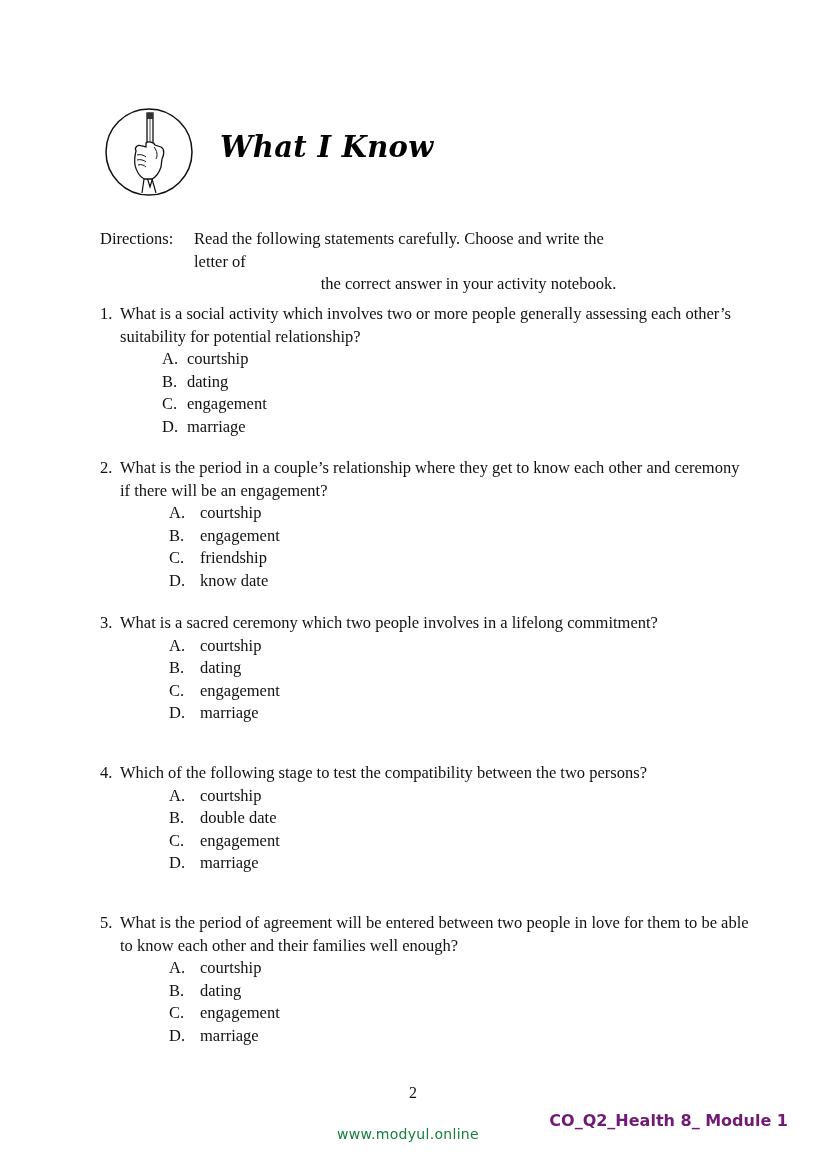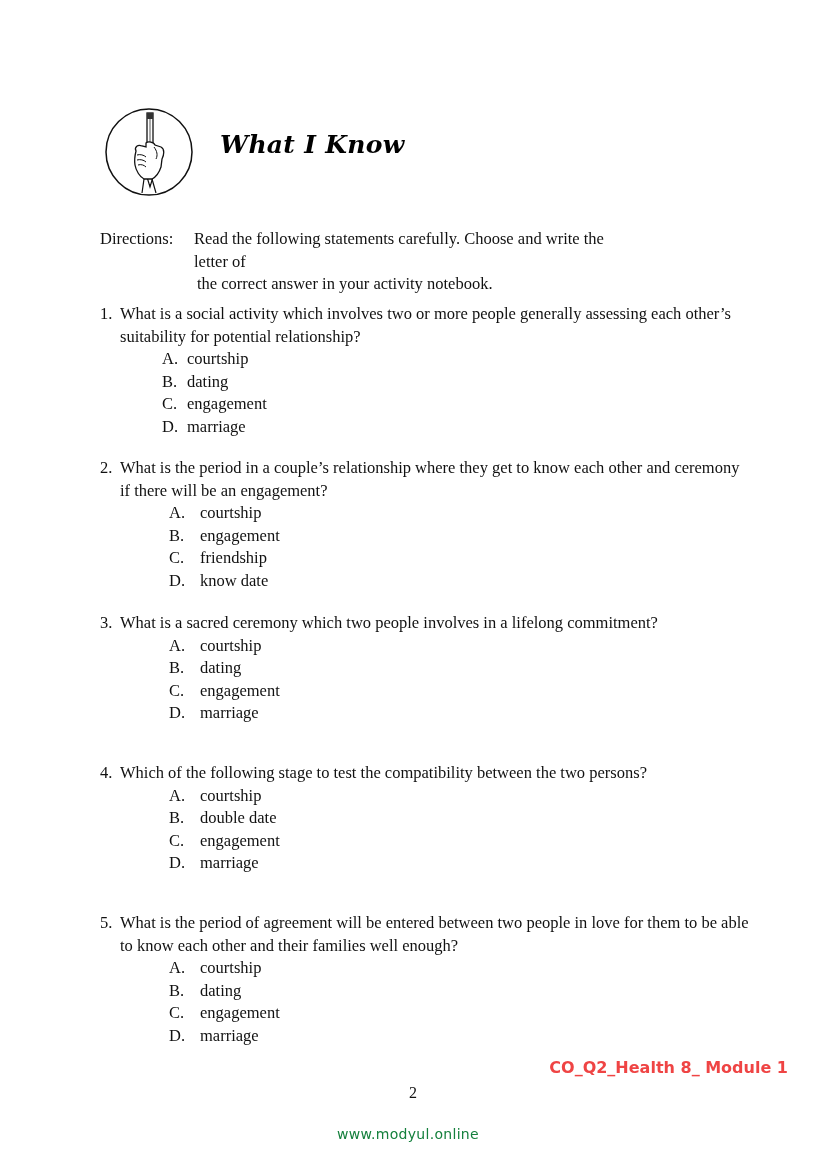--- a/index.html
+++ b/index.html
@@ -4,45 +4,45 @@
 <style>
   html, body { margin: 0; padding: 0; background: #ffffff; }
   body { width: 826px; height: 1169px; position: relative; overflow: hidden;
          font-family: "Liberation Serif", "DejaVu Serif", serif; color: #111; }
   .page { position: absolute; left: 0; top: 0; width: 826px; height: 1169px; }
 
   .header { position: absolute; left: 104px; top: 106px; height: 92px; display: flex; align-items: center; }
   .emblem { width: 90px; height: 90px; }
   .title { position: absolute; left: 116px; top: 24px; white-space: nowrap;
            font-family: "DejaVu Serif", serif; font-weight: bold; font-style: italic;
-           font-size: 25px; letter-spacing: 0.3px; color: #000; }
+           font-size: 29px; letter-spacing: 0.3px; color: #000; }
 
   .directions { position: absolute; left: 100px; top: 228px; width: 640px;
                 font-size: 16.5px; line-height: 22.5px; }
   .directions .row { display: flex; }
   .directions .lbl { width: 94px; flex: none; }
   .directions .indent { padding-left: 94px; }
-  .directions .indent2 { padding-left: 97px; }
+  .directions .indent2 { padding-left: 97px; text-align: center; }
 
   .q { position: absolute; left: 100px; width: 640px; font-size: 16.5px; line-height: 22.5px; }
   .q .stem { display: flex; }
   .q .num { width: 20px; flex: none; }
   .q .text { flex: 1; }
   .q .opts { margin: 0; padding: 0; list-style: none; }
   .q .opt { display: flex; }
   .q .opt .letter { flex: none; }
 
   .q1 .opt { padding-left: 62px; }
   .q1 .opt .letter { width: 25px; }
   .qx .opt { padding-left: 69px; }
   .qx .opt .letter { width: 31px; }
 
   .page-num { position: absolute; left: 0; width: 826px; top: 1084px; text-align: center; font-size: 16px; }
-  .footer-code { position: absolute; right: 38px; top: 1058px;
-                 font-family: "DejaVu Sans", sans-serif; font-weight: bold; font-size: 16px; color: #ef4444; }
+  .footer-code { position: absolute; right: 38px; top: 1111px;
+                 font-family: "DejaVu Sans", sans-serif; font-weight: bold; font-size: 16px; color: #701a75; }
   .watermark { position: absolute; left: 337px; top: 1126px;
                font-family: "DejaVu Sans", sans-serif; font-size: 14px; color: #15803d; letter-spacing: 0.3px; }
 </style>
 </head>
 <body>
 
 <div class="page">
 
   <div class="header">
     <svg class="emblem" viewBox="0 0 90 90">

